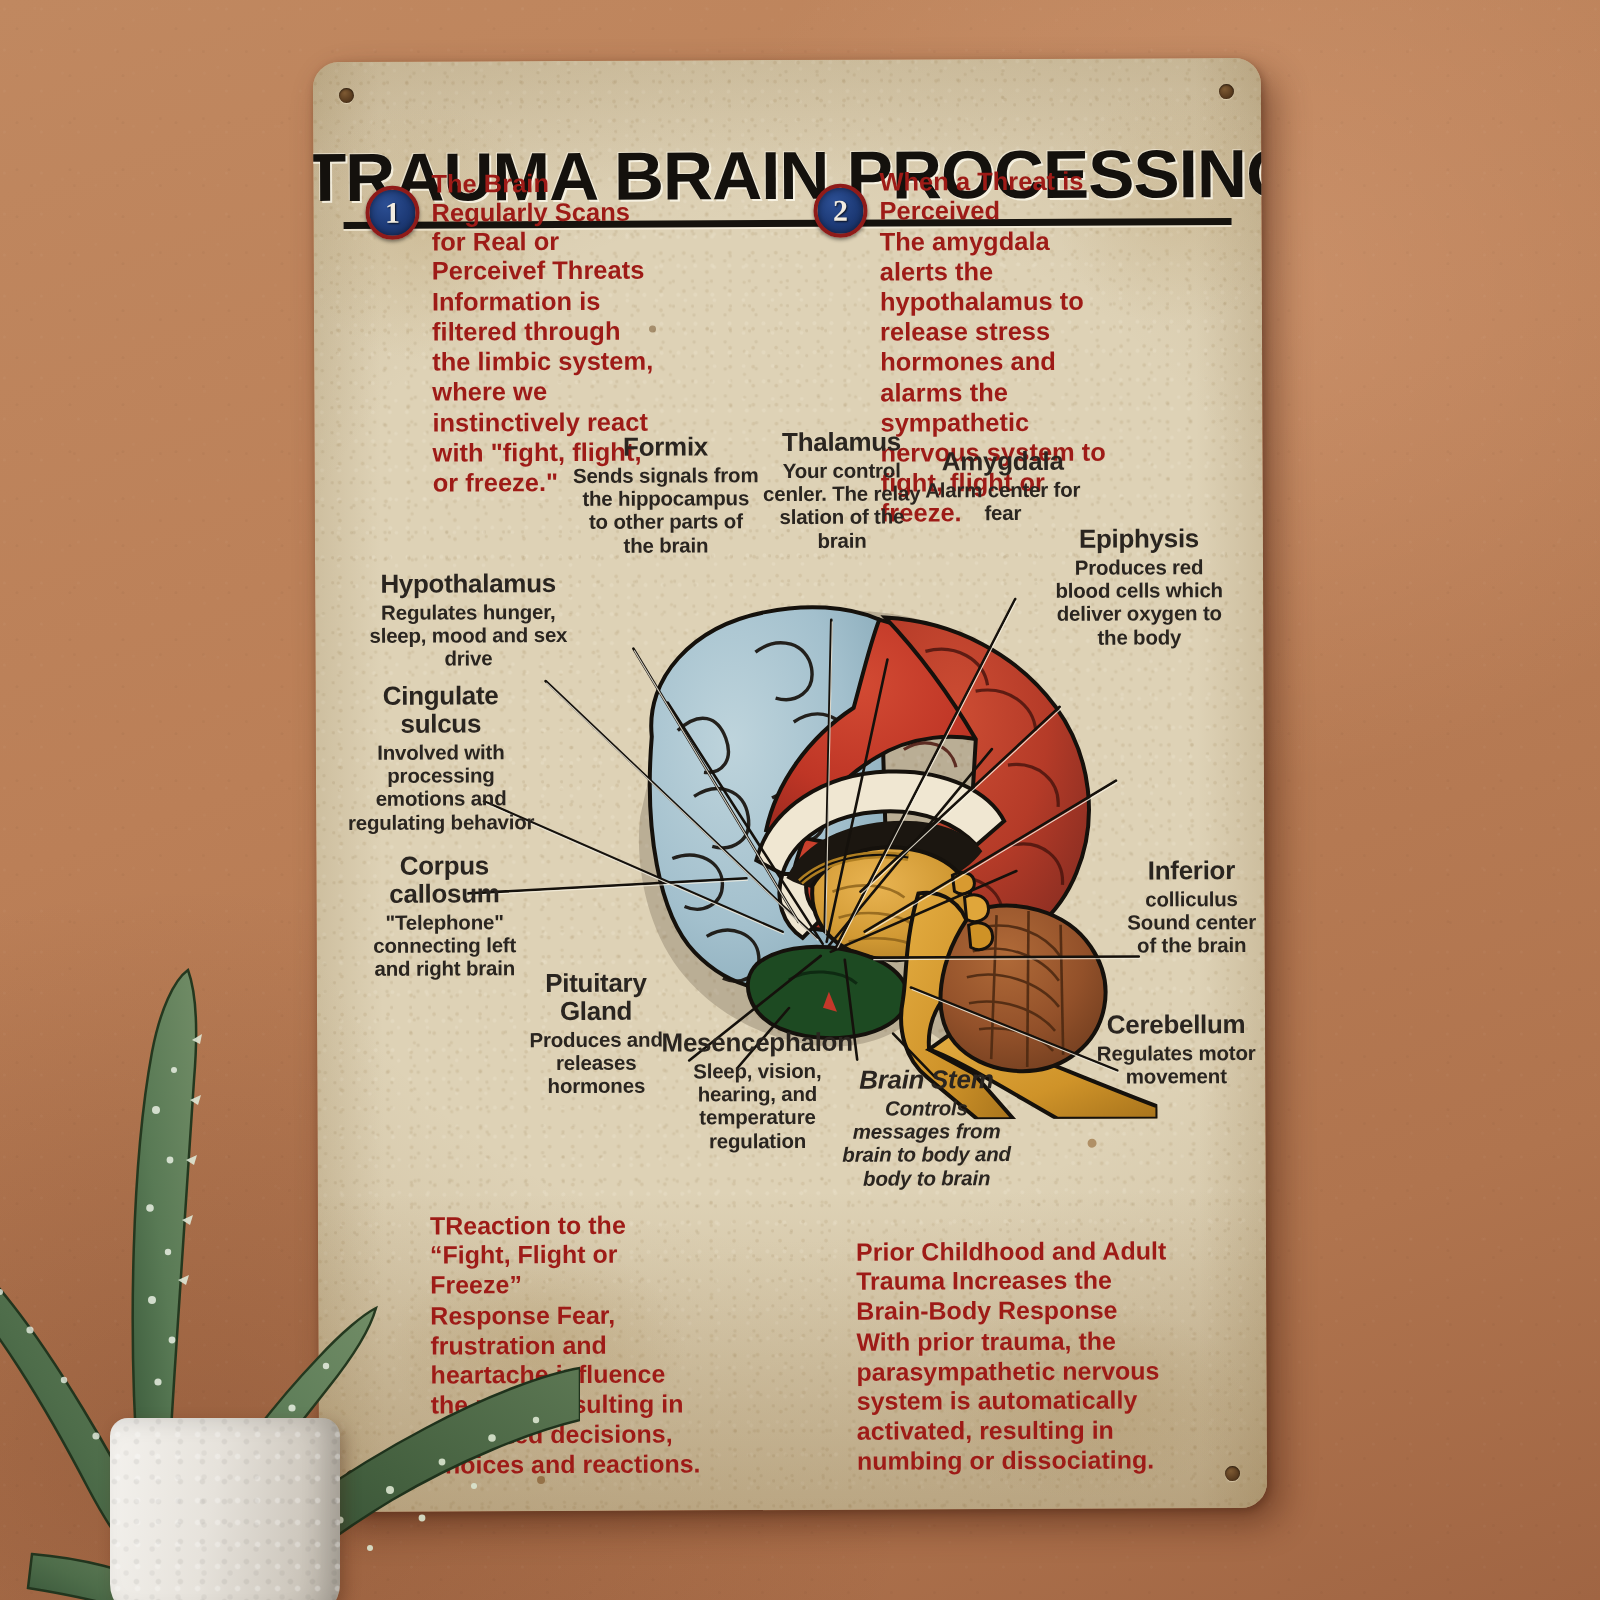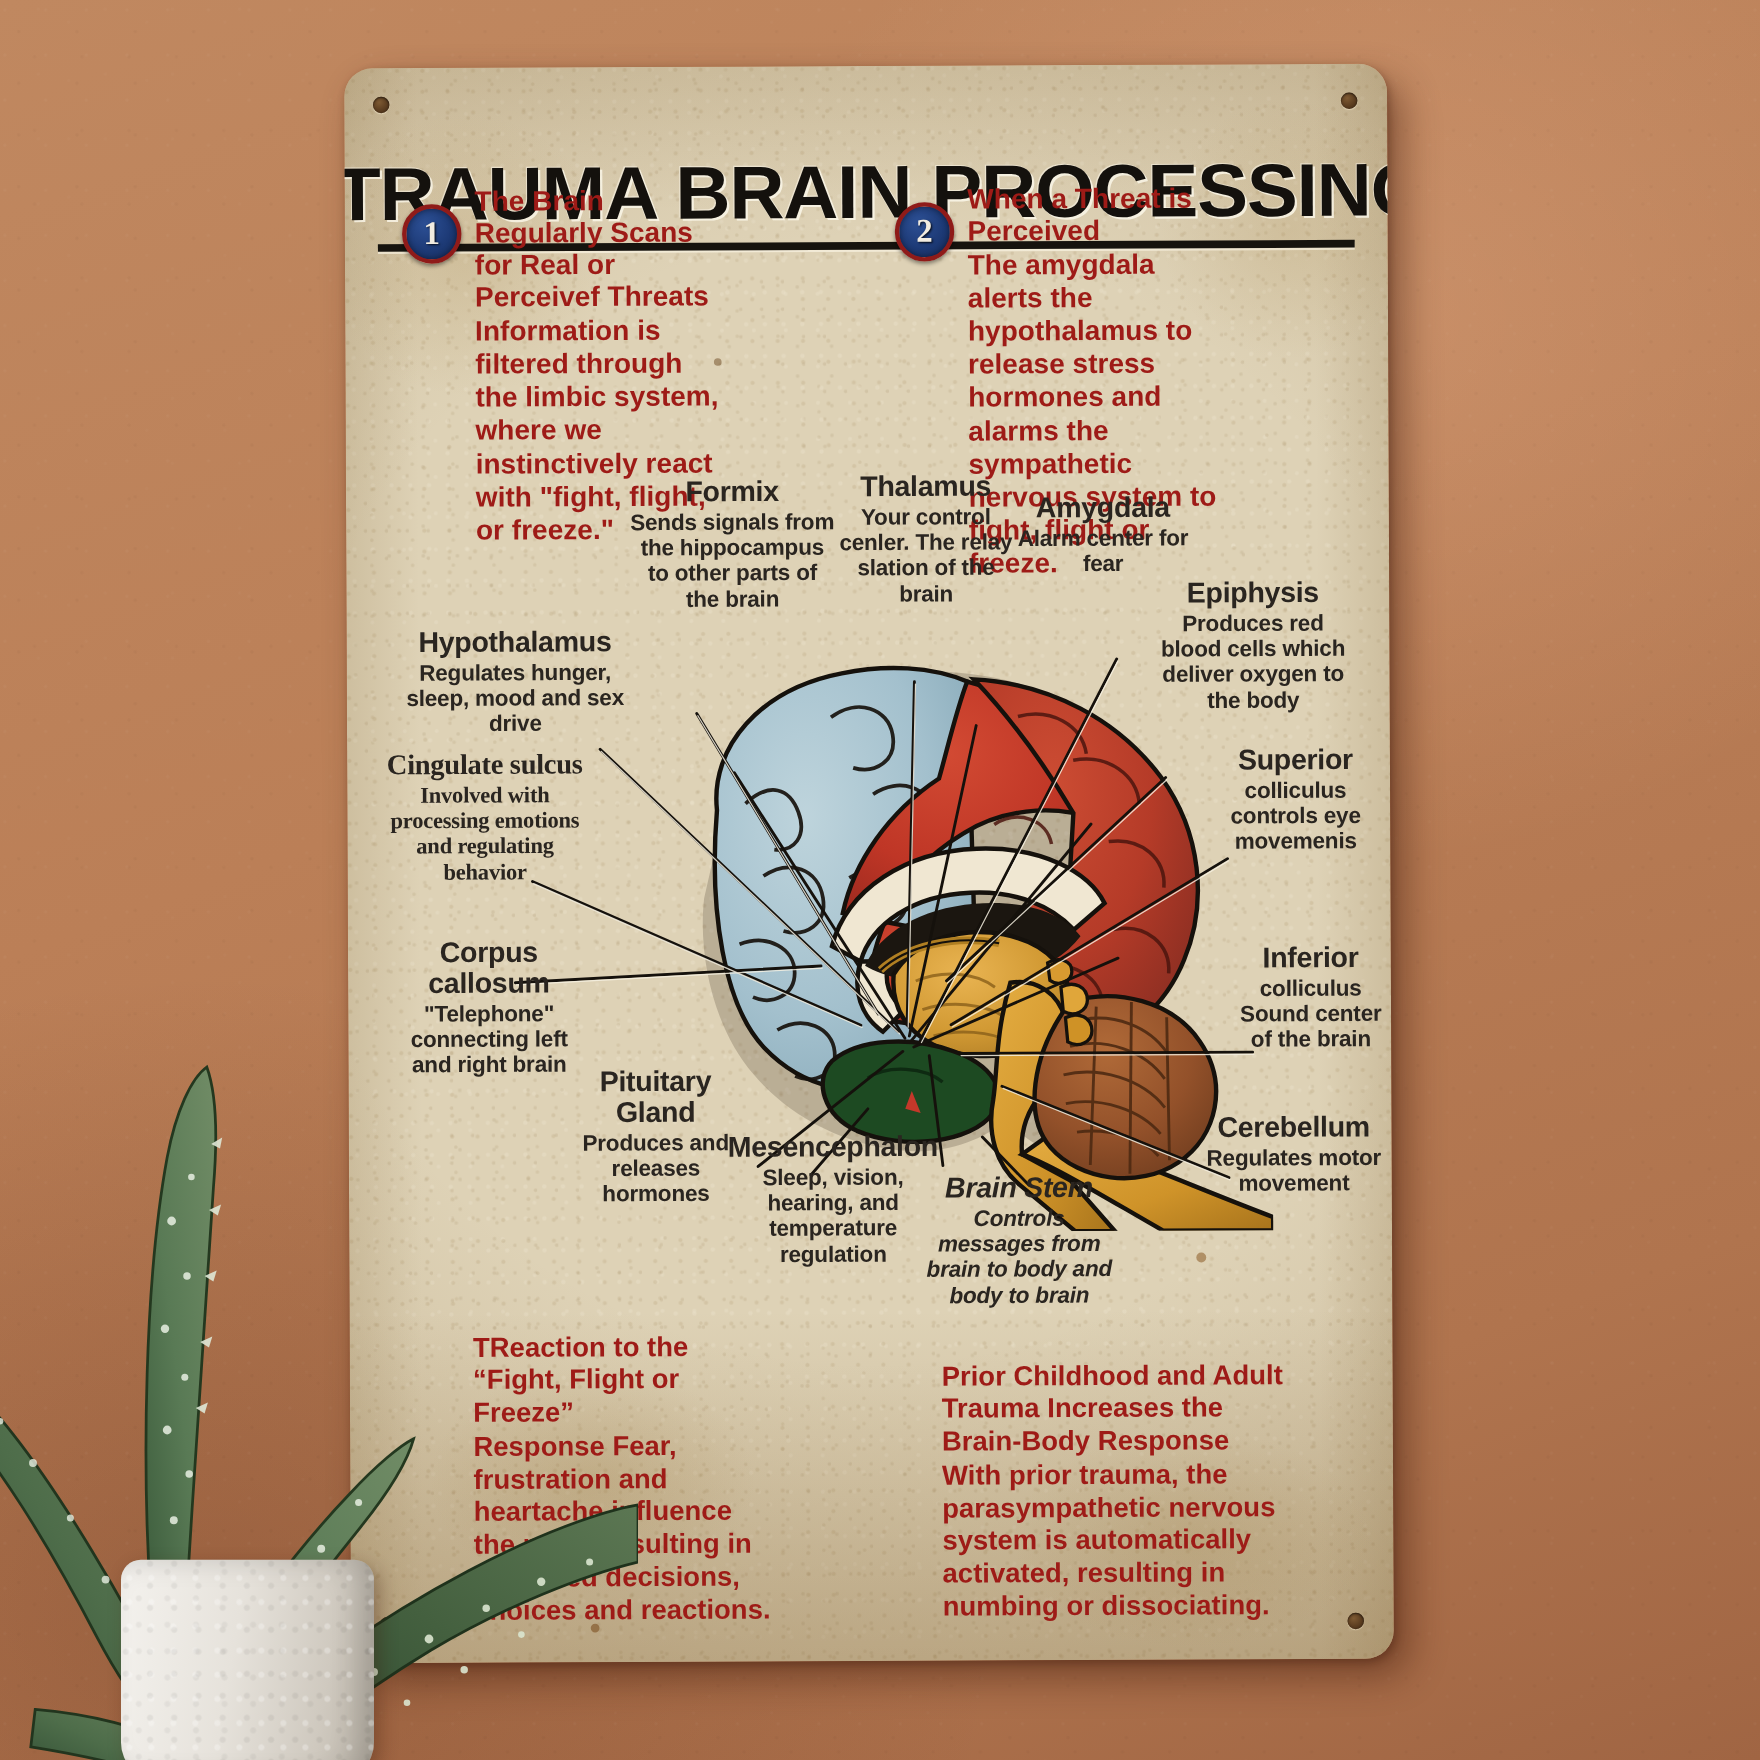--- a/index.html
+++ b/index.html
@@ -355,21 +355,21 @@
         <path d="M823 900 L557 900"></path>
         <path d="M801 1014 L595 930"></path>
       </g>
     </svg>
 
     <div class="alabel" style="left:38px;top:508px;width:230px;">
       <div class="al-t">Hypothalamus</div>
       <div class="al-d">Regulates hunger, sleep, mood and sex drive</div>
     </div>
 
-    <div class="alabel" style="left:28px;top:620px;width:194px;font-family:Liberation Serif, serif;">
+    <div class="alabel" style="left:28px;top:620px;width:194px;">
       <div class="al-t">Cingulate sulcus</div>
       <div class="al-d">Involved with processing emotions and regulating behavior</div>
     </div>
 
     <div class="alabel" style="left:258px;top:372px;width:186px;">
       <div class="al-t">Formix</div>
       <div class="al-d">Sends signals from the hippocampus to other parts of the brain</div>
     </div>
 
     <div class="alabel" style="left:36px;top:790px;width:184px;">
@@ -385,24 +385,20 @@
     <div class="alabel" style="left:608px;top:388px;width:160px;">
       <div class="al-t">Amygdala</div>
       <div class="al-d">Alarm center for fear</div>
     </div>
 
     <div class="alabel" style="left:736px;top:466px;width:176px;">
       <div class="al-t">Epiphysis</div>
       <div class="al-d">Produces red blood cells which deliver oxygen to the body</div>
     </div>
 
-    <div class="alabel" style="left:790px;top:618px;width:144px;">
-      <div class="al-t">Superior</div>
-      <div class="al-d">colliculus controls eye movemenis</div>
-    </div>
 
     <div class="alabel" style="left:808px;top:798px;width:134px;">
       <div class="al-t">Inferior</div>
       <div class="al-d">colliculus Sound center of the brain</div>
     </div>
 
     <div class="alabel" style="left:774px;top:952px;width:170px;">
       <div class="al-t">Cerebellum</div>
       <div class="al-d">Regulates motor movement</div>
     </div>

